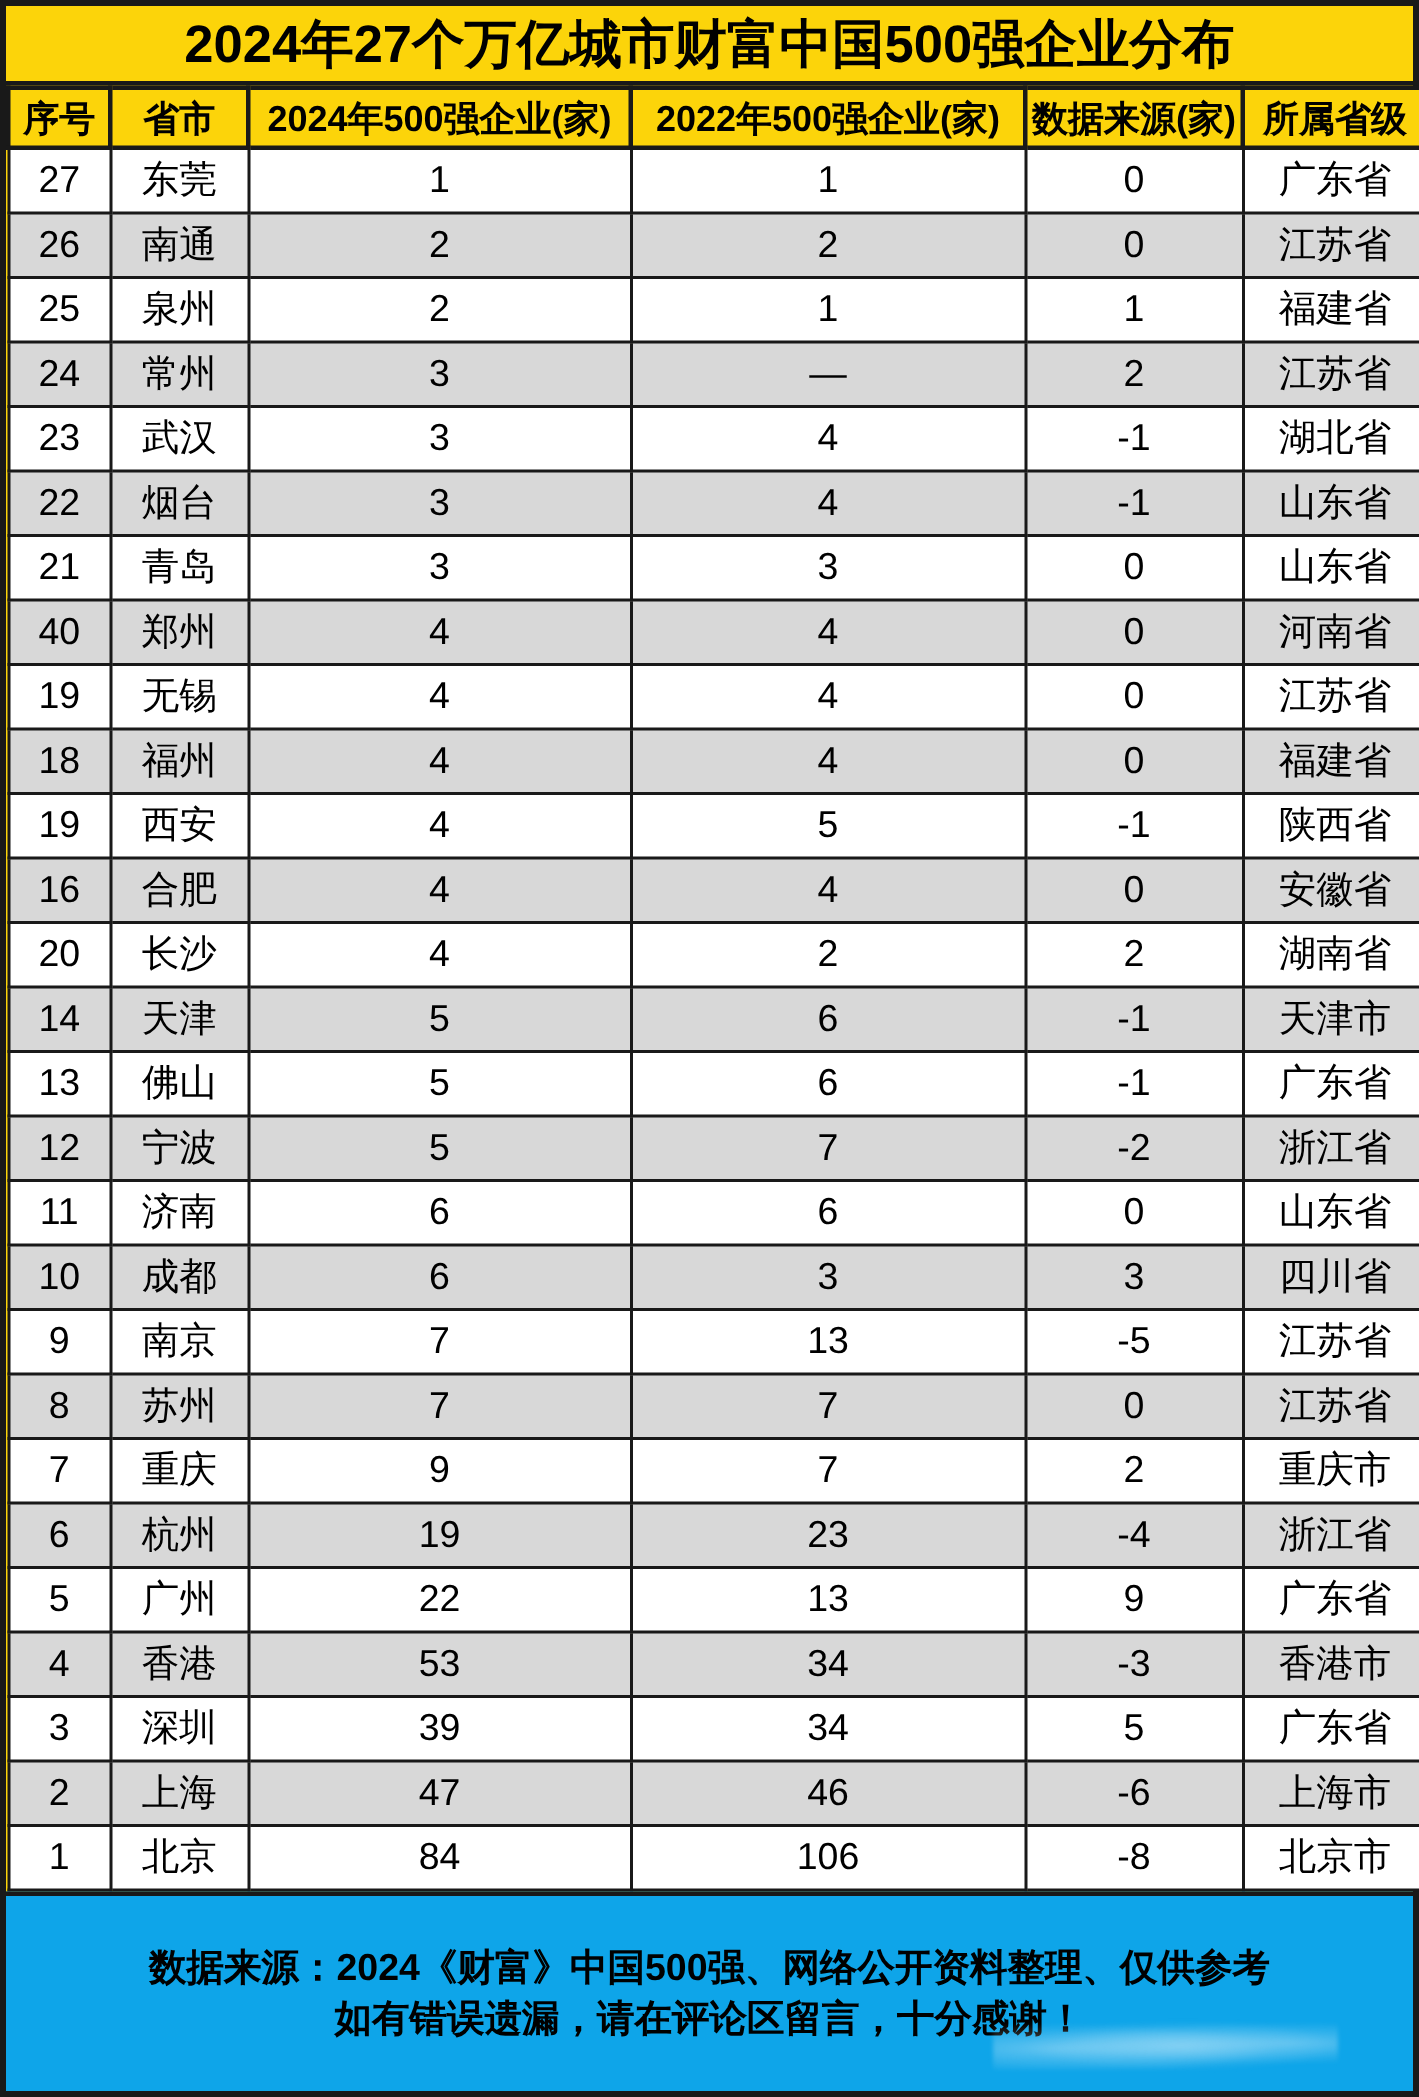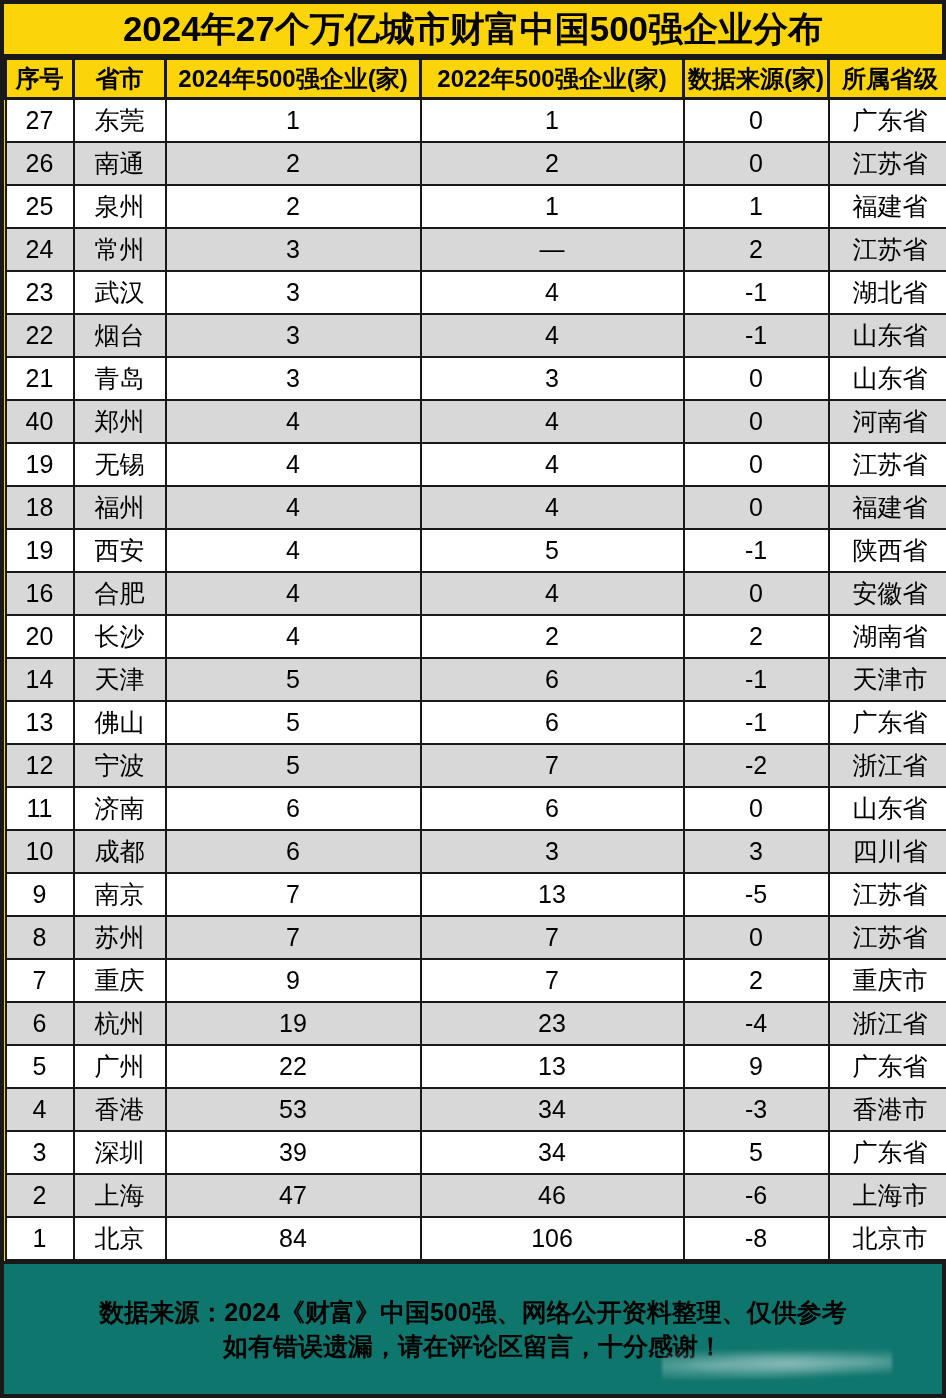--- a/index.html
+++ b/index.html
@@ -55,21 +55,21 @@
     height: 41px;
     line-height: 41px;
     border: 2px solid #191919;
     text-align: center;
     padding: 0;
     white-space: nowrap;
   }
   tr.alt td { background: #D8D8D8; }
   .footer {
     flex: 1 1 auto;
-    background: #0f766e;
+    background: #0ea5e9;
     border-top: 3px solid #191919;
     display: flex;
     flex-direction: column;
     align-items: center;
     justify-content: center;
     position: relative;
     color: #000;
   }
   .footer-line {
     font-size: 25px;

